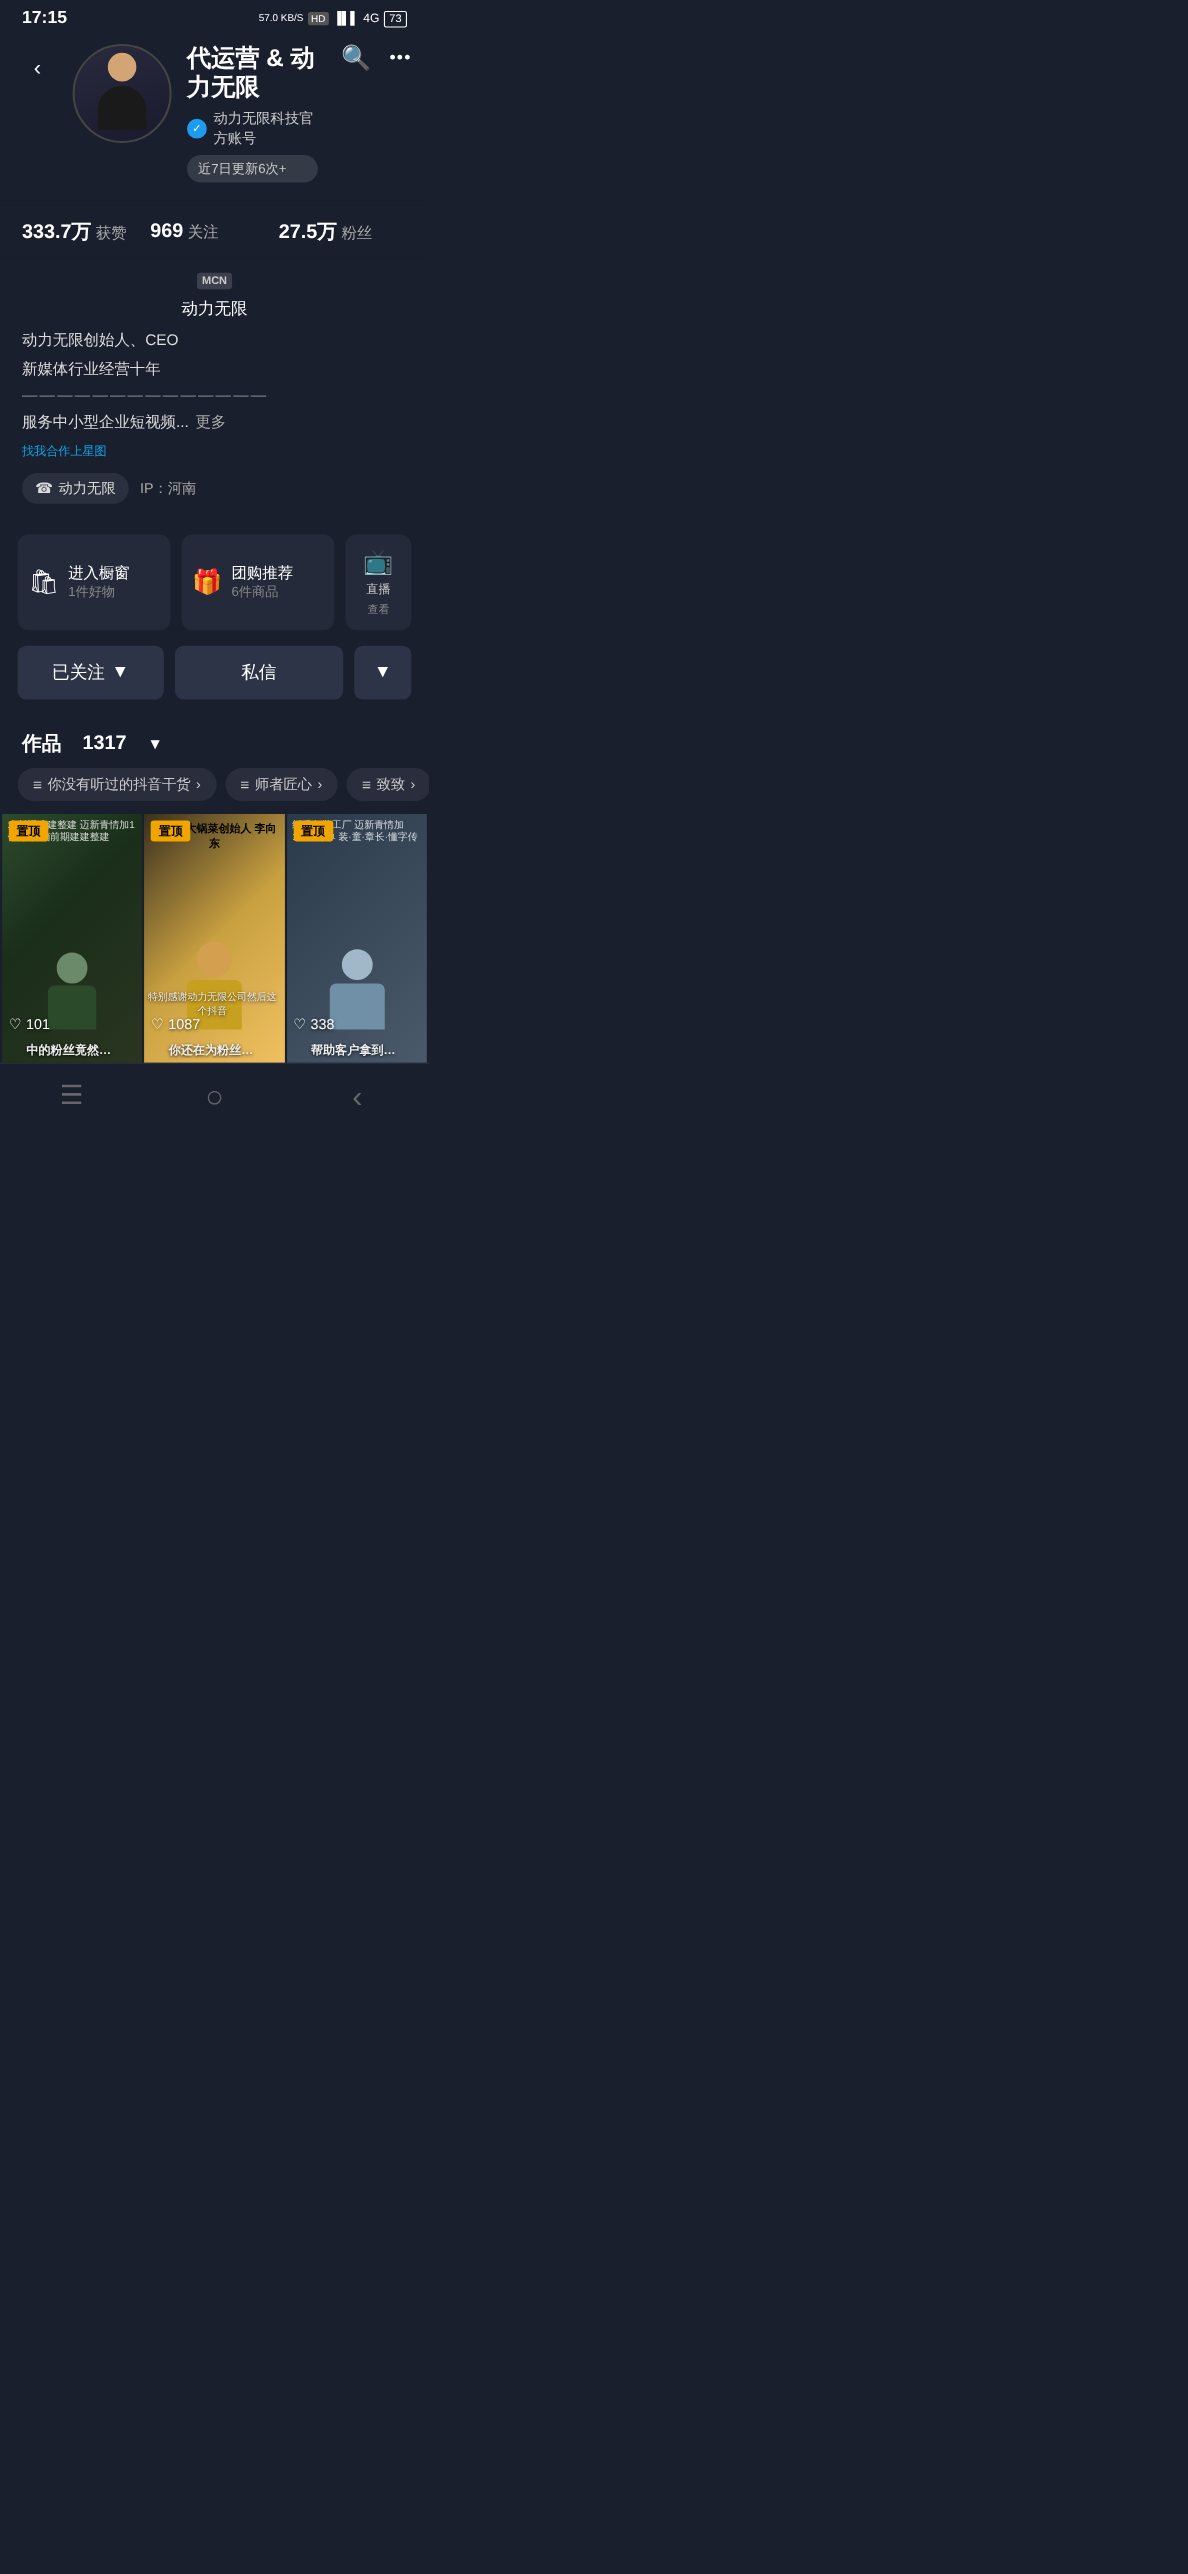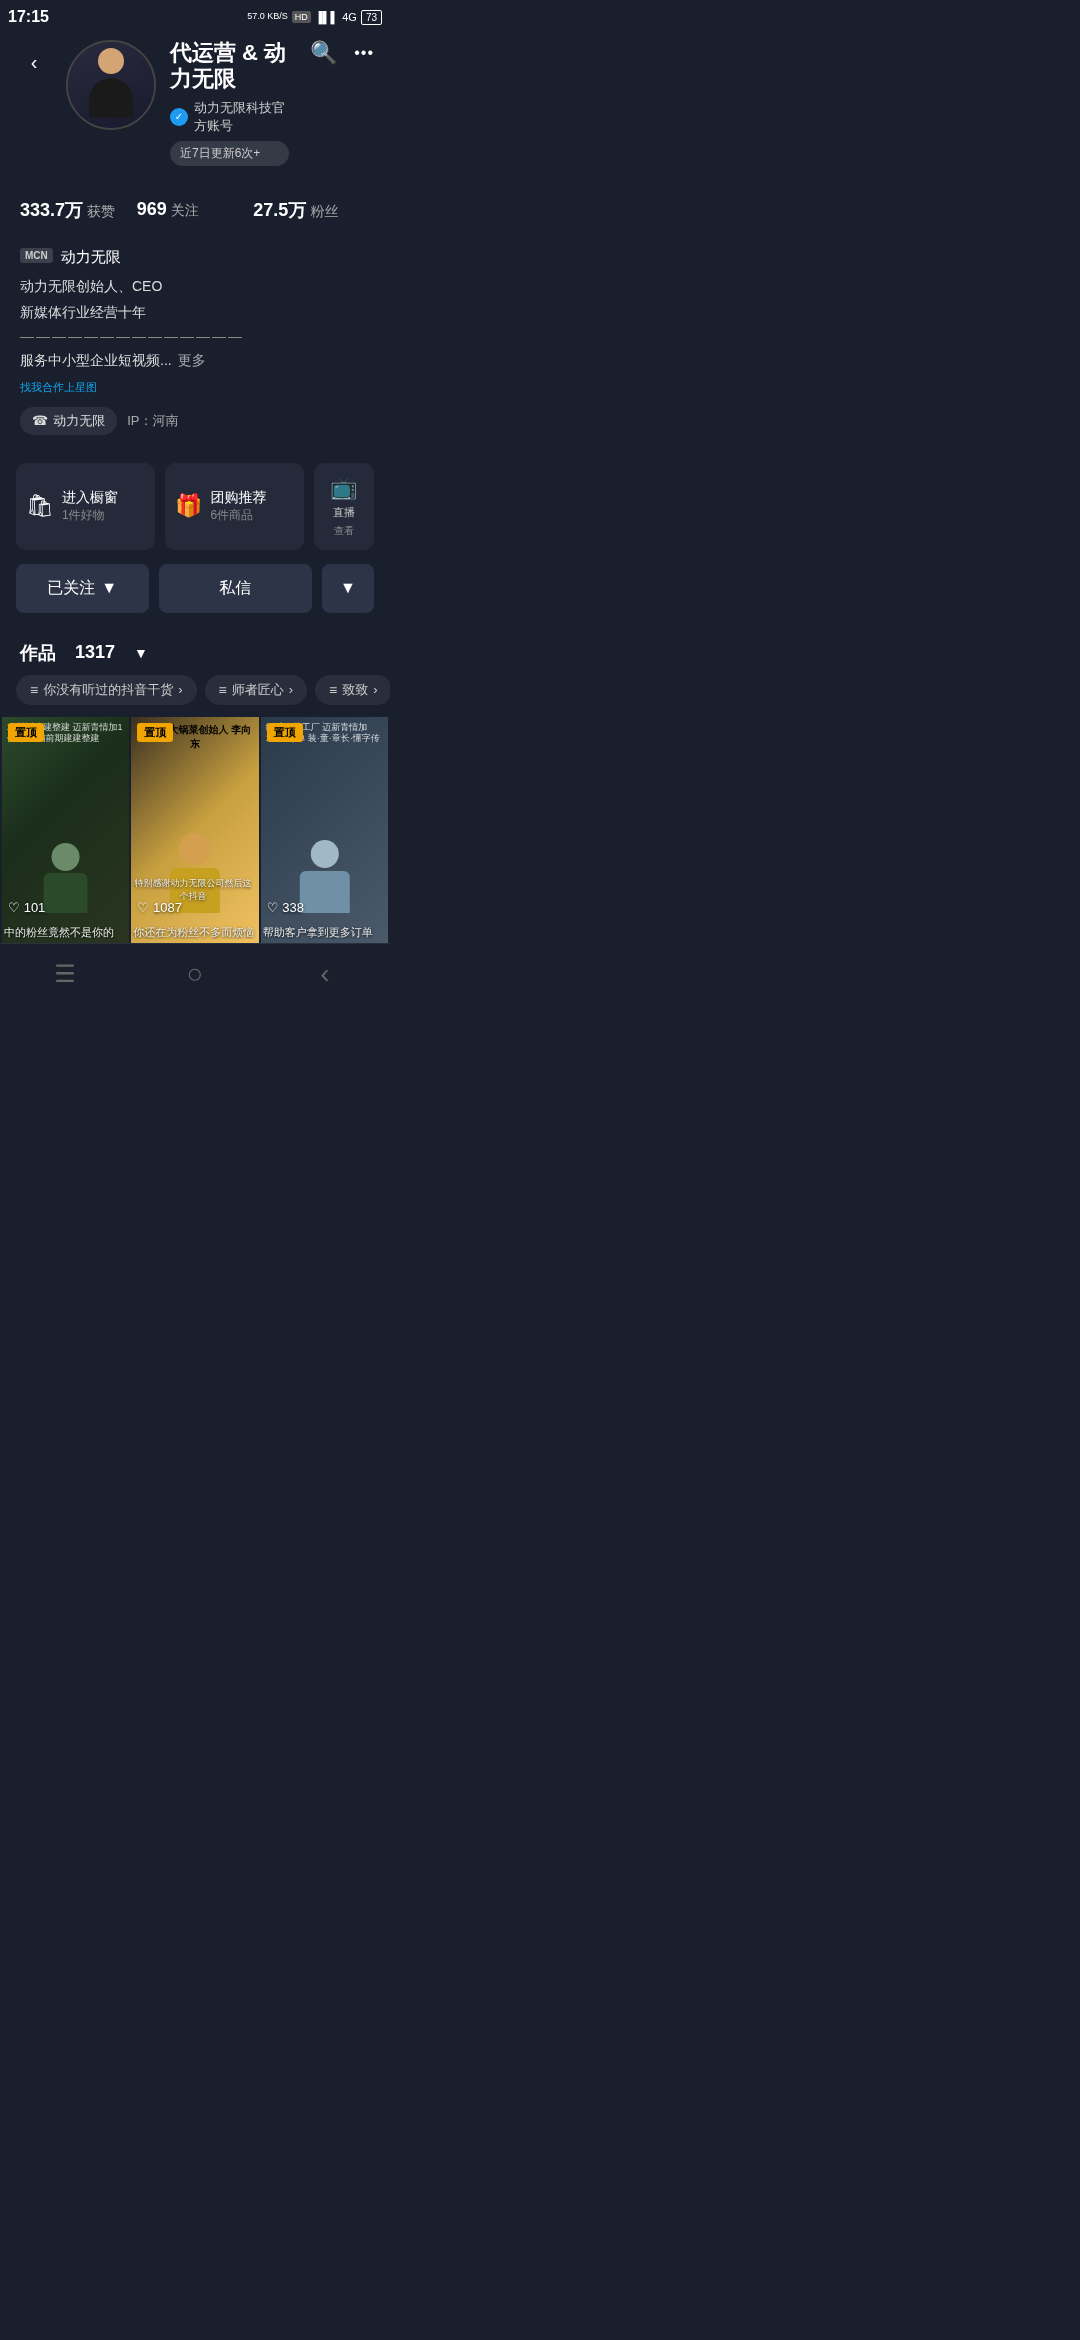--- a/index.html
+++ b/index.html
@@ -11,21 +11,21 @@
       font-family: -apple-system, 'PingFang SC', 'Helvetica Neue', Arial, sans-serif;
       color: #fff;
       overflow-x: hidden;
     }
 
     
     .status-bar {
       display: flex;
       justify-content: space-between;
       align-items: center;
-      padding: 8px 8px 4px;
+      padding: 8px 20px 4px;
       background: #1a1f2e;
     }
     .status-time {
       font-size: 16px;
       font-weight: 600;
       color: #fff;
     }
     .status-icons {
       display: flex;
       align-items: center;
@@ -171,23 +171,24 @@
       color: #aaa;
     }
 
     
     .profile-section {
       background: #1a1f2e;
       padding: 14px 20px;
     }
     .mcn-row {
       display: flex;
-      align-items: flex-start;
+      align-items: center;
       gap: 8px;
       margin-bottom: 8px;
+      flex-direction: column;
     }
     .mcn-badge {
       background: rgba(255,255,255,0.15);
       border-radius: 3px;
       padding: 2px 5px;
       font-size: 10px;
       color: #ccc;
       font-weight: 600;
     }
     .mcn-name {
@@ -414,28 +415,29 @@
       gap: 4px;
       font-size: 13px;
       color: #fff;
       text-shadow: 0 1px 3px rgba(0,0,0,0.8);
     }
     .video-caption {
       position: absolute;
       bottom: 4px;
       left: 0;
       right: 0;
-      padding: 0 2px;
+      padding: 0 22px;
       font-size: 11px;
       color: #eee;
       text-shadow: 0 1px 3px rgba(0,0,0,0.9);
       line-height: 1.3;
       white-space: nowrap;
       overflow: hidden;
       text-overflow: ellipsis;
+      font-weight: bold;
     }
 
     
     .bottom-nav {
       background: #1a1f2e;
       display: flex;
       justify-content: space-around;
       padding: 12px 0 20px;
       border-top: 1px solid rgba(255,255,255,0.08);
     }

